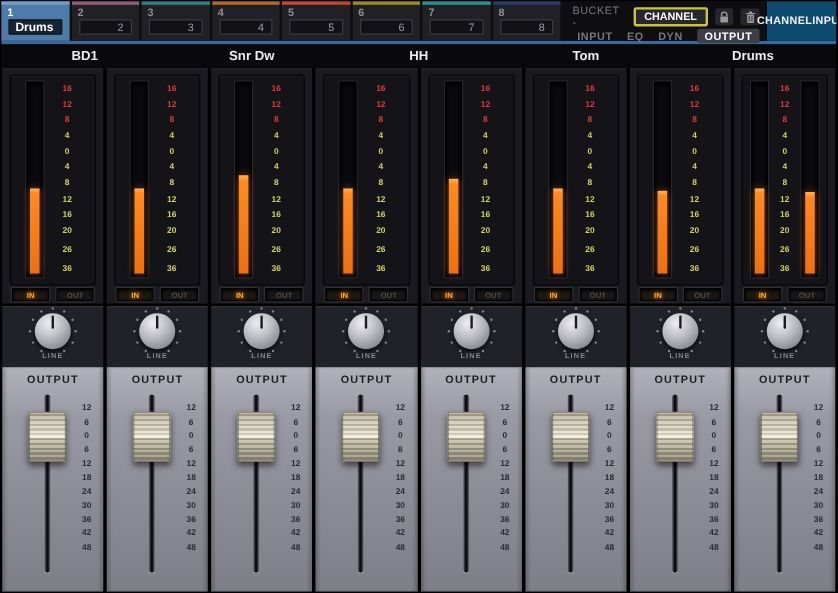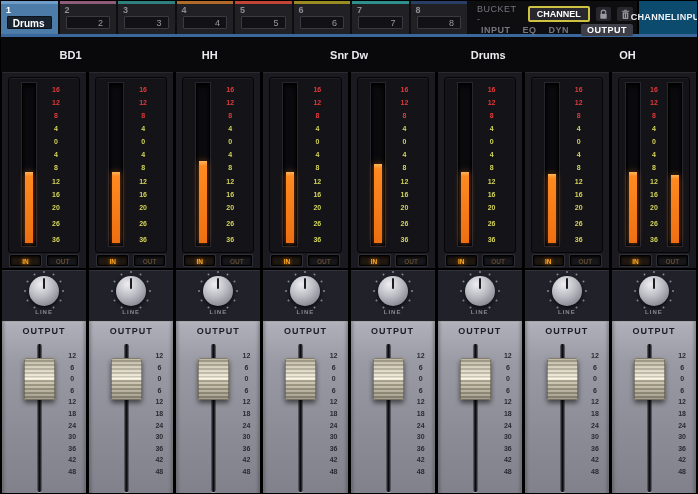--- a/index.html
+++ b/index.html
@@ -28,21 +28,21 @@
   .sec { font-size:9px; font-weight:bold; color:#76767e; letter-spacing:.5px; cursor:pointer; }
   .sec.active { color:#fff; background:#3e3e48; border-radius:2px; padding:1px 6px; }
 
   .channel-view { width:60px; background:#0c4a6e; border-left:2px solid #000; display:flex; flex-direction:row;
                   align-items:center; justify-content:center; cursor:pointer; }
   .channel-view div { font-size:9px; font-weight:bold; color:#f2f2f4; line-height:11px; letter-spacing:.3px; }
 
   .blue-line { height:3px; background:#3a679c; }
 
   
-  .names-row { height:35px; background:#09090b; display:flex; }
+  .names-row { height:20px; background:#09090b; display:flex; }
   .name-cell { flex:1; display:flex; align-items:center; justify-content:center;
                font-size:11px; font-weight:bold; color:#ececf0; }
 
   
   .strips { height:437px; display:flex; background:#000; padding:0 1px; }
   .strip { flex:1; margin-right:3px; display:flex; flex-direction:column; background:#1a1a20; min-width:0; }
   .strip:last-child { margin-right:0; }
 
   .meter-area { height:196px; background:#1a1a20; box-shadow:inset 0 1px 0 rgba(255,255,255,.07); }
   .meter-panel { display:flex; margin:5px 6px 2px; height:176px; background:#131318; border:1px solid #050507;
@@ -174,24 +174,24 @@
     <div class="channel-view">
       <div>CHANNEL</div>
       <div>INPUT</div>
     </div>
   </div>
 
   <div class="blue-line"></div>
 
   <div class="names-row">
     <div class="name-cell">BD1</div>
+    <div class="name-cell">Snr Dw</div>
     <div class="name-cell">HH</div>
-    <div class="name-cell">Snr Dw</div>
+    <div class="name-cell">Tom</div>
     <div class="name-cell">Drums</div>
-    <div class="name-cell">OH</div>
   </div>
 
   <div class="strips">
 
     <div class="strip">
       <div class="meter-area">
         <div class="meter-panel">
           <div class="mtrack">
               <div class="mbar" style="height: 44%;"></div>
             </div>

